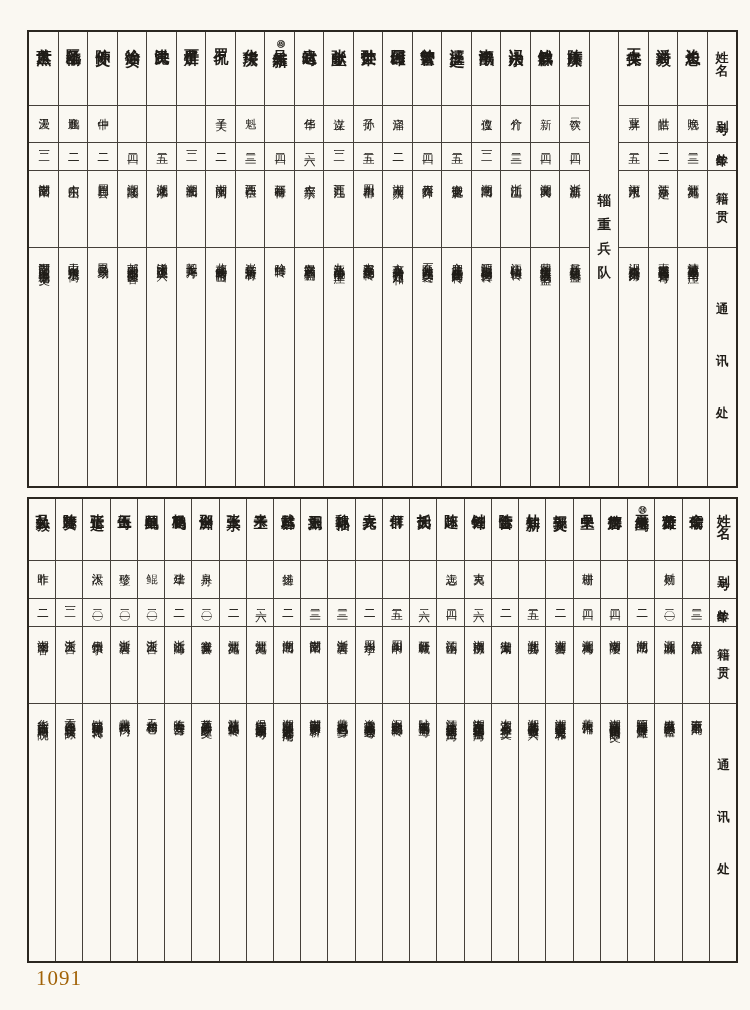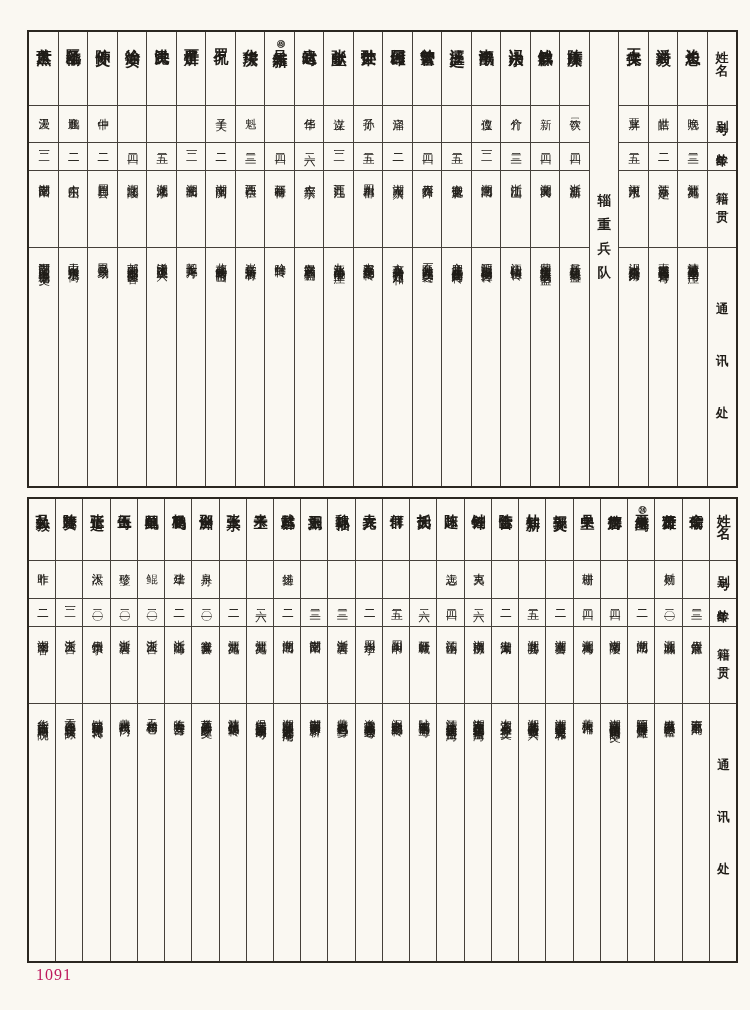--- a/index.html
+++ b/index.html
@@ -67,21 +67,21 @@
   .hdr-origin .vt{font-size:12.5px;letter-spacing:18px;padding-top:11px;}
   .hdr-addr .vt{font-size:12.5px;letter-spacing:52px;padding-top:44px;max-height:none;}
   
   .section-col .section-cell{flex:1;border-bottom:none;}
   .section-cell .vt{
     font-size:13.5px;font-weight:bold;
     letter-spacing:24px;padding-top:150px;
   }
   .pagenum{
     position:absolute;left:36px;top:966px;
-    font-size:16px;color:#be185d;letter-spacing:1px;text-align:center;
+    font-size:21px;color:#a16207;letter-spacing:1px;text-align:center;
   }
 </style>
 </head>
 <body>
 
 <div class="page">
   <div class="grid grid-top" id="table-top">
       <div class="col hdr">
         <div class="cell c-name hdr-name">
           <span class="vt">姓名</span>

